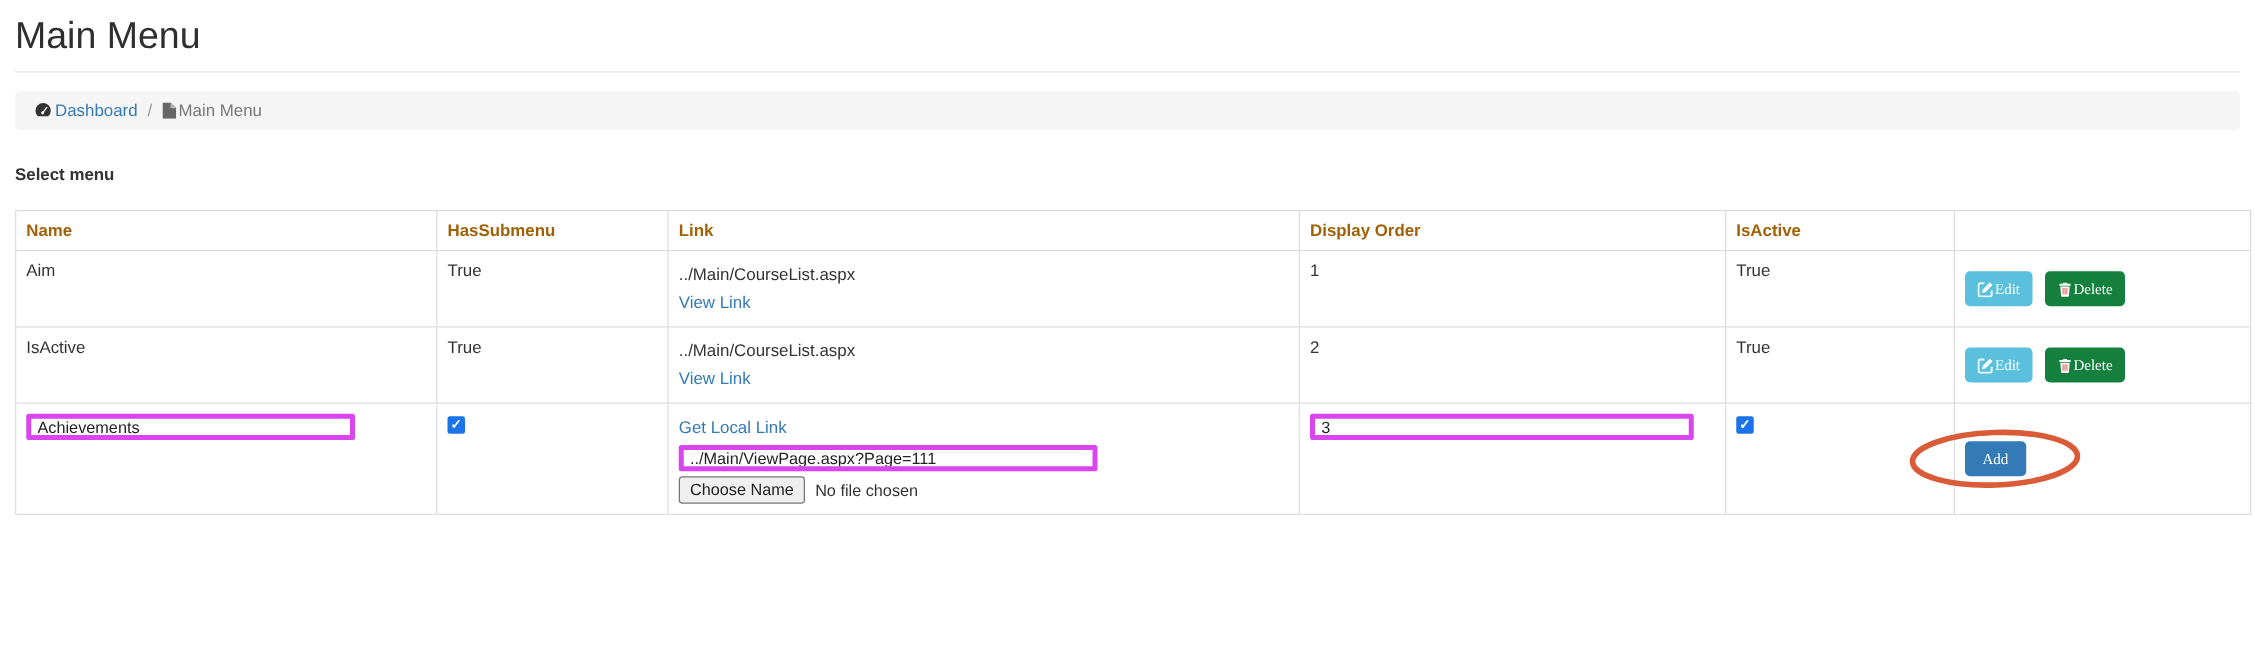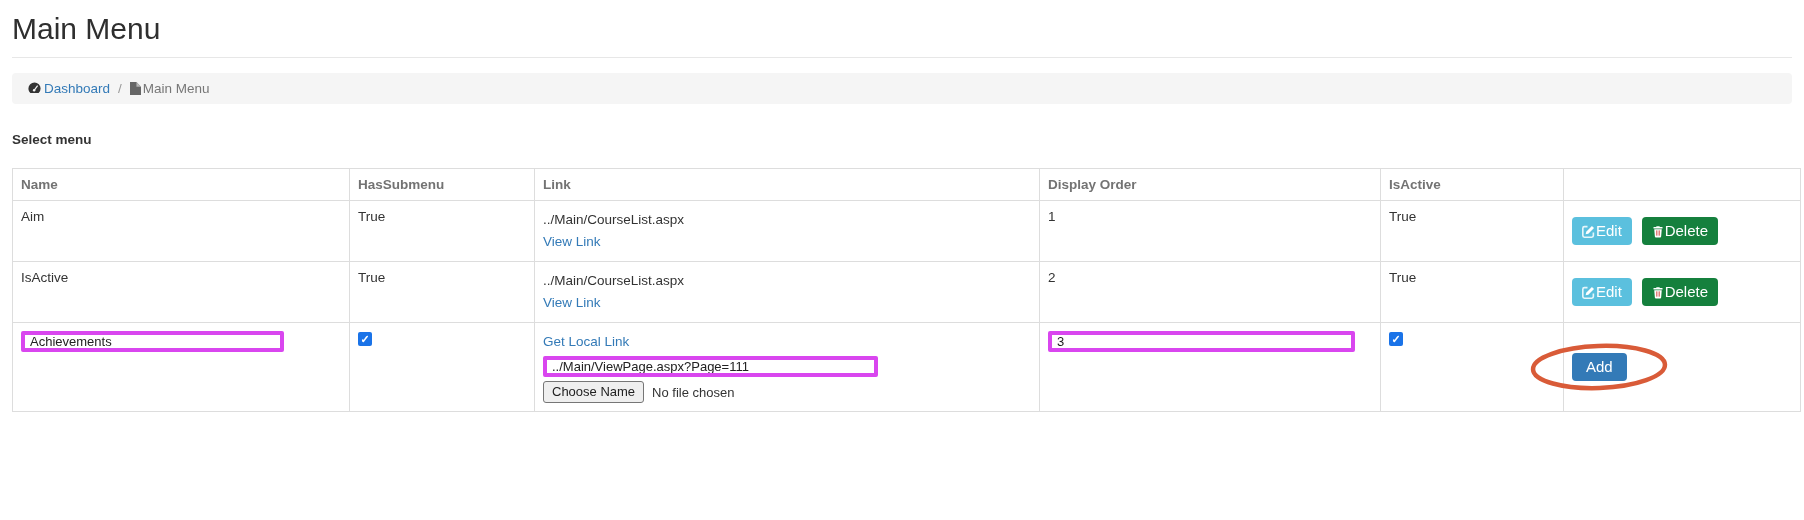--- a/index.html
+++ b/index.html
@@ -41,31 +41,31 @@
   }
   .chevron { position:absolute; right:7px; top:8px; pointer-events:none; }
 
   table.menu-table {
     margin-top:21px; width:1788px; border-collapse:collapse;
     table-layout:fixed; font-size:13.5px;
   }
   .menu-table th, .menu-table td {
     border:1px solid #ddd; padding:8px; text-align:left; vertical-align:top;
   }
-  .menu-table th { font-weight:bold; color:#737373; }
+  .menu-table th { font-weight:bold; color:#a16207; }
   tr.data-row { height:52px; }
   tr.add-row { height:70px; }
   .cell-line { line-height:22px; }
   a.link { color:#337ab7; text-decoration:none; cursor:pointer; line-height:22px; display:inline-block; }
 
   td.actions-cell { vertical-align:middle; }
   .btn {
     display:inline-flex; align-items:center; justify-content:center;
     border:none; border-radius:4px; color:#fff; cursor:pointer;
-    font-size:15px; font-family:Liberation Sans, sans-serif; padding:6px 10px; line-height:16px;
+    font-size:12px; font-family:Liberation Serif, serif; padding:6px 10px; line-height:16px;
   }
   .btn .icon { margin-right:1px; }
   .btn-edit { background:#5bc0de; }
   .btn-delete { background:#15803d; margin-left:6px; }
   .btn-add { background:#337ab7; padding:6px 14px; }
 
   .txt {
     border:4px solid #d946ef; border-radius:2px; height:21px;
     font-size:13px; font-family:inherit; color:#222; padding:2px 5px; background:#fff;
   }

